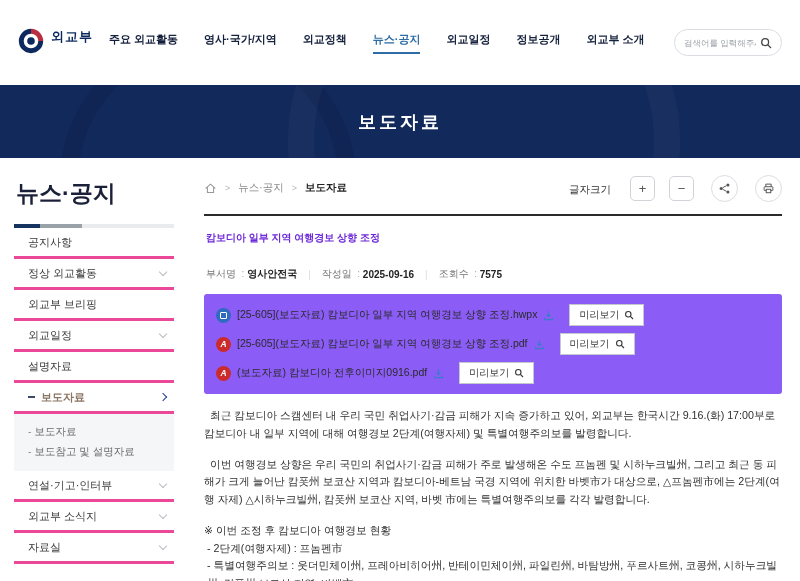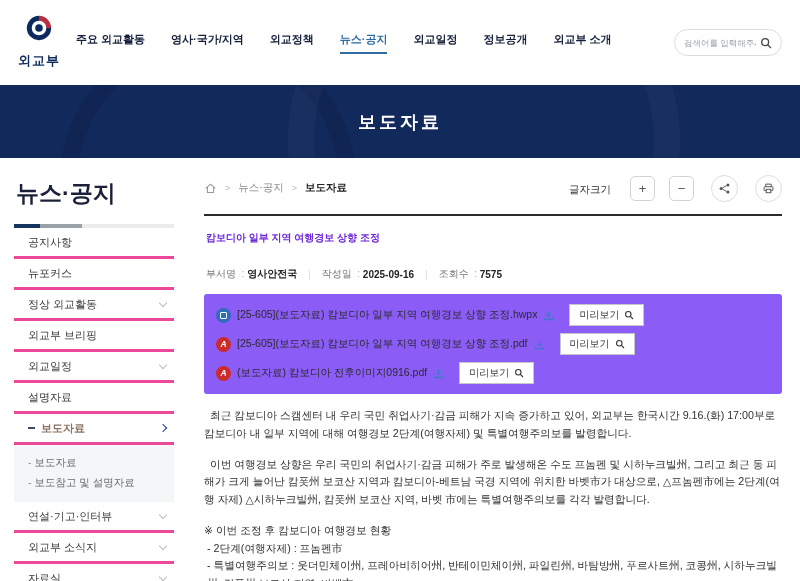--- a/index.html
+++ b/index.html
@@ -1,21 +1,21 @@
 <!DOCTYPE html>
 <html><head>
 <meta charset="utf-8">
 <style>
   *{box-sizing:border-box;margin:0;padding:0;}
   html,body{width:800px;height:581px;overflow:hidden;background:#fff;
     font-family:"Liberation Sans","DejaVu Sans",sans-serif;color:#2f2f2f;}
 
   
   .header{height:85px;display:flex;align-items:center;padding:0 18px;background:#fff;}
-  .logo{display:flex;align-items:center;gap:7px;cursor:pointer;flex-shrink:0;flex-direction:column;}
+  .logo{display:flex;align-items:flex-start;gap:7px;cursor:pointer;flex-shrink:0;}
   .logo-text{font-size:13px;font-weight:bold;color:#0c2a5e;letter-spacing:1px;}
   .nav{display:flex;margin-left:16px;gap:26px;white-space:nowrap;}
   .nav-item{font-size:11px;font-weight:bold;color:#15203c;padding-bottom:5px;cursor:pointer;border-bottom:2px solid transparent;}
   .nav-item.active{color:#2d6ca5;border-bottom-color:#2d6ca5;}
   .search{margin-left:auto;width:108px;height:27px;border:1px solid #d9dde2;border-radius:14px;
     display:flex;align-items:center;padding:0 9px;gap:4px;background:#fff;}
   .search input{border:none;outline:none;width:100%;font-size:8.5px;color:#444;font-family:inherit;}
   .search input::placeholder{color:#9aa1a9;}
 
   
@@ -132,23 +132,20 @@
     <div class="sidebar-title">뉴스·공지</div>
     <div class="sidebar-bar">
       <span class="s1"></span>
         <span class="s2"></span>
         <span class="s3"></span>
     </div>
     <div class="menu-item">
       <span>공지사항</span>
     </div>
     <div class="menu-item">
-      <span>뉴포커스</span>
-    </div>
-    <div class="menu-item">
       <span>정상 외교활동</span>
       <span class="chev"></span>
     </div>
     <div class="menu-item">
       <span>외교부 브리핑</span>
     </div>
     <div class="menu-item">
       <span>외교일정</span>
       <span class="chev"></span>
     </div>

